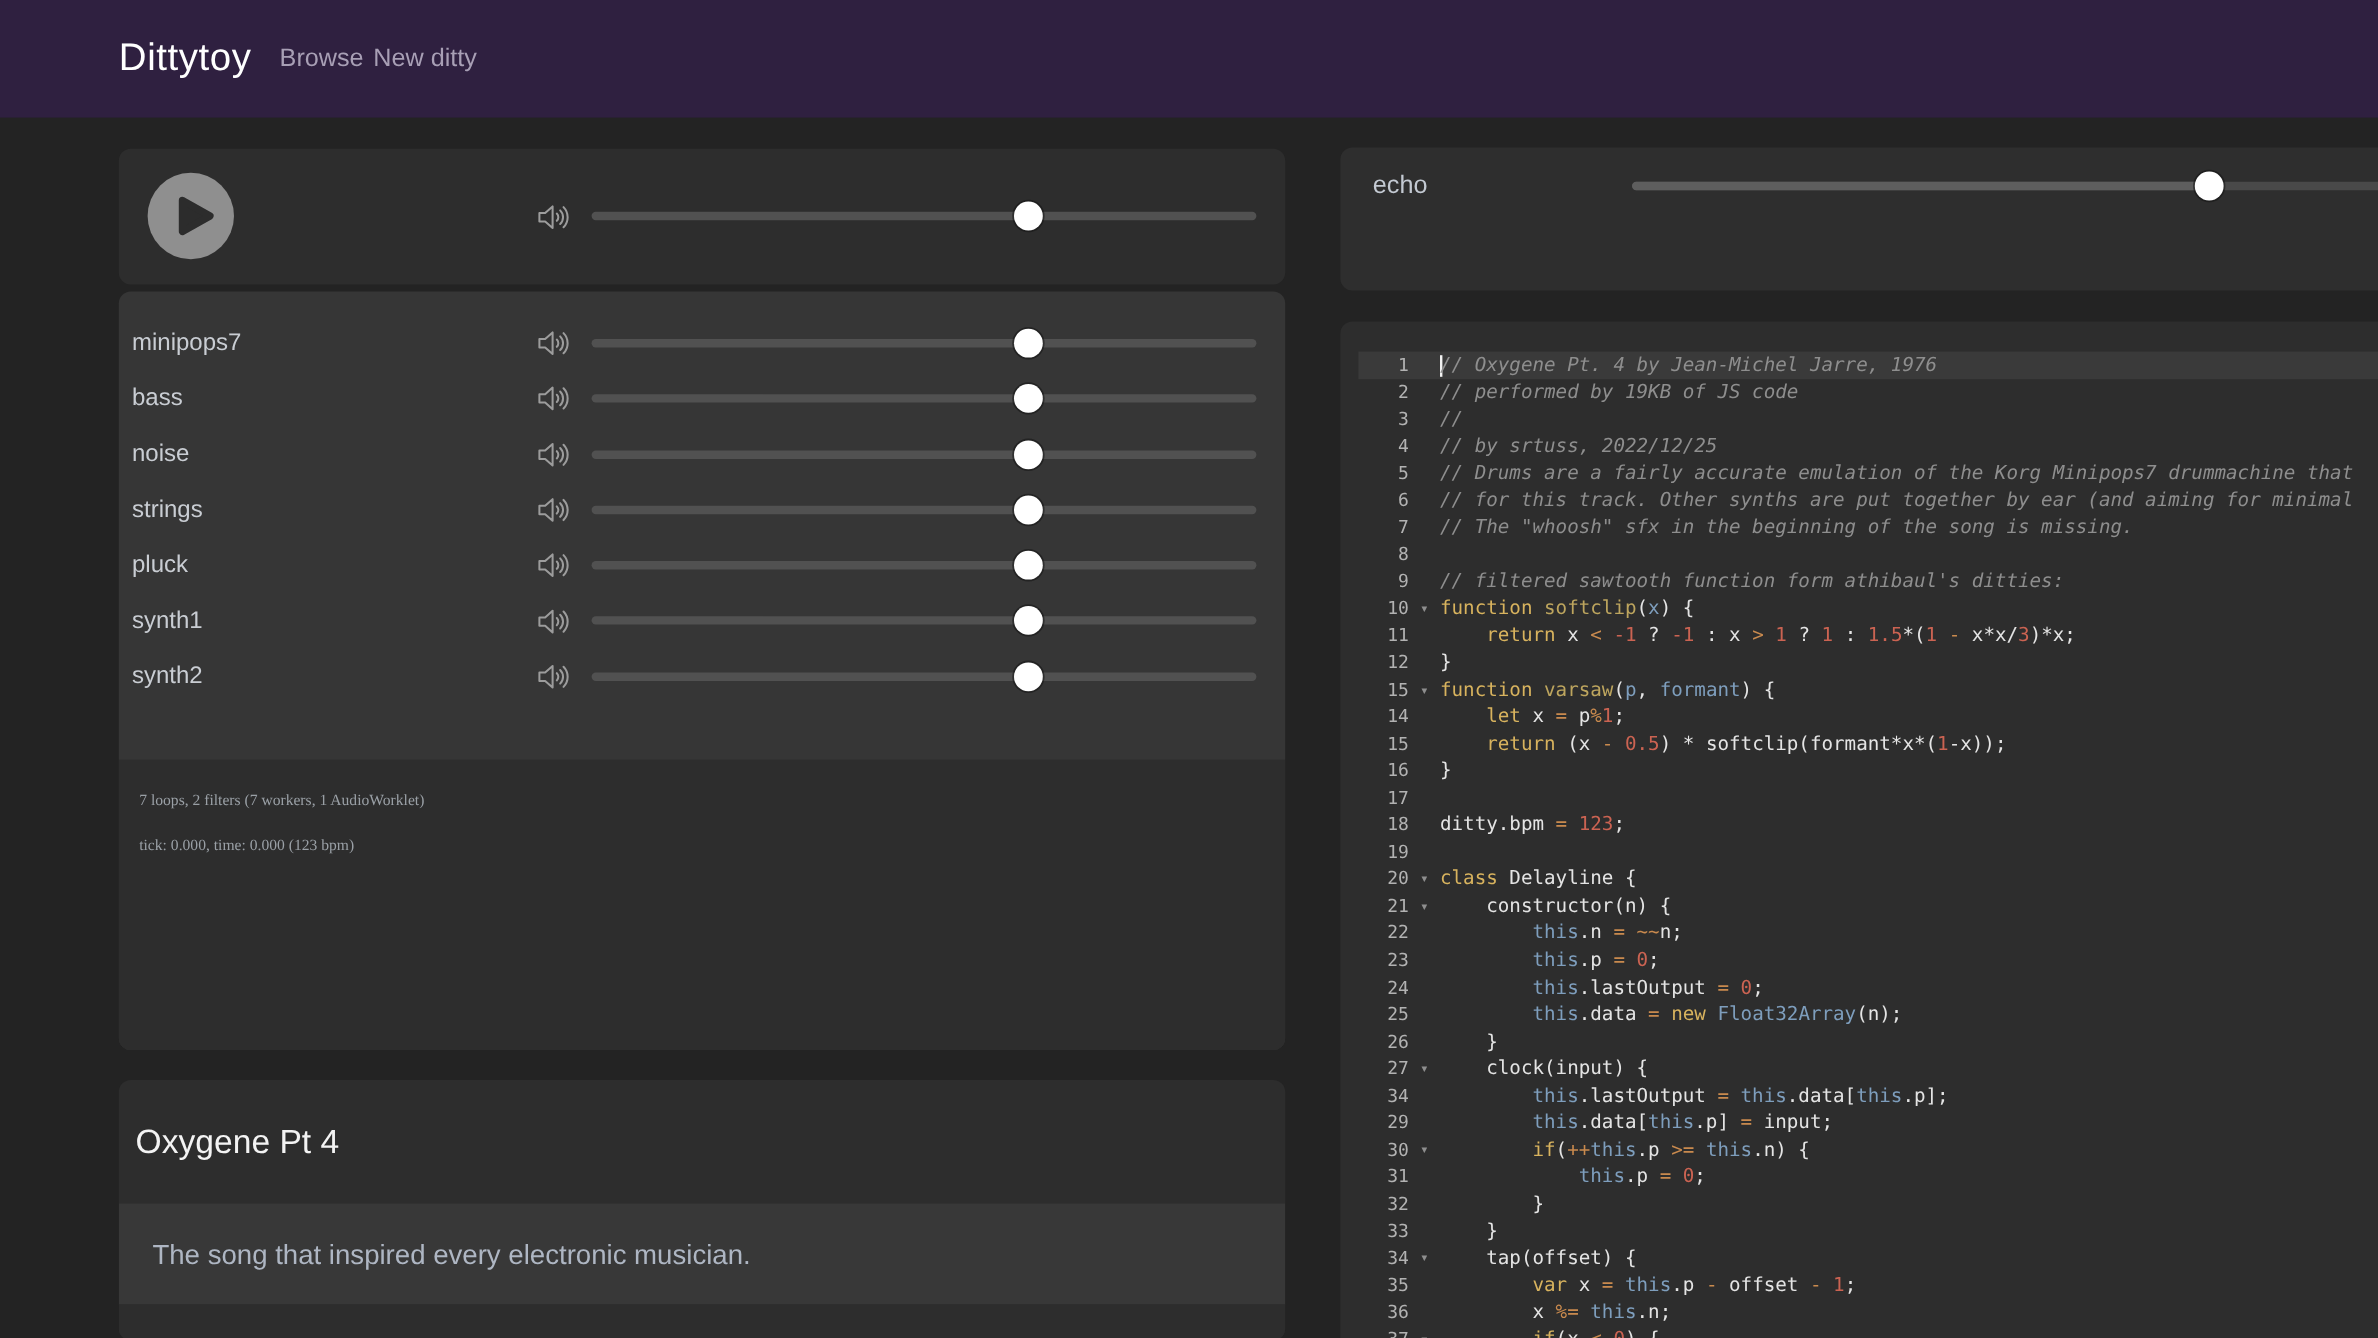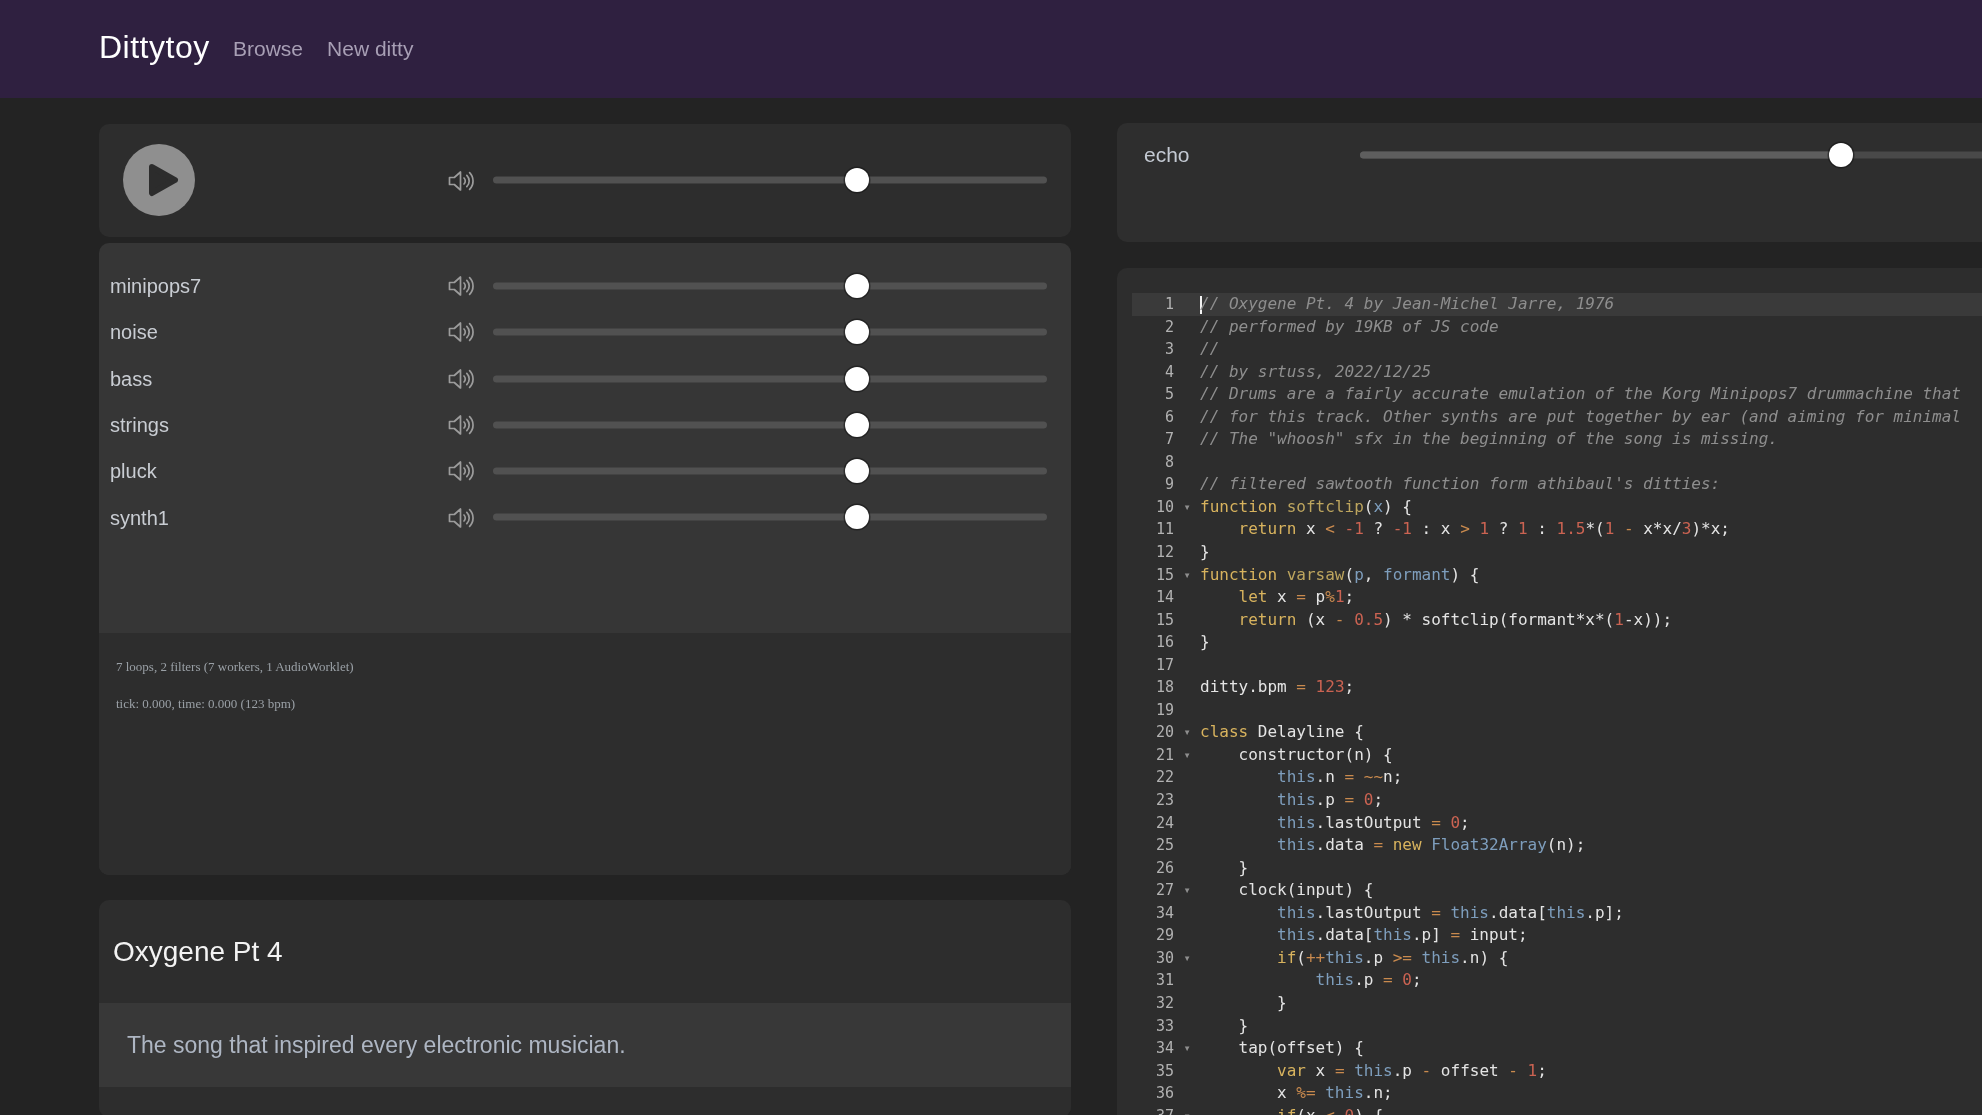--- a/index.html
+++ b/index.html
@@ -5,21 +5,21 @@
   html,body{margin:0;padding:0;}
   body{
     width:1982px;height:1115px;position:relative;overflow:hidden;
     background:#232323;
     font-family:"Liberation Sans", sans-serif;
   }
   
   .header{position:absolute;left:0;top:0;width:1982px;height:98px;background:#2f2040;}
   .logo{position:absolute;left:99px;top:49px;transform:translateY(-54%);
     font-size:32px;color:#ffffff;letter-spacing:.5px;cursor:pointer;}
-  .nav{position:absolute;left:233px;top:49px;transform:translateY(-50%);display:flex;gap:24px;}
+  .nav{position:absolute;left:233px;top:49px;transform:translateY(-50%);display:flex;gap:8px;}
   .nav a{font-size:21px;color:#a89fb5;text-decoration:none;cursor:pointer;}
   
   .card{position:absolute;border-radius:10px;overflow:hidden;}
   
   #player-card{left:99px;top:124px;width:972px;height:113px;background:#2d2d2d;}
   .play-btn{position:absolute;left:24px;top:20px;width:72px;height:72px;border-radius:50%;
     background:#8f8f8f;cursor:pointer;}
   .play-btn svg{position:absolute;left:0;top:0;}
   
   .slider{position:absolute;height:24px;cursor:pointer;}
@@ -117,50 +117,50 @@
       <path d="M19.8 7.3 a8 8 0 0 1 0 11.4"></path>
       <path d="M22.6 4.6 a12 12 0 0 1 0 16.8"></path>
     </svg>
   </span>
         <div class="slider" style="left:394px;top:11px;width:554px;">
           <div class="track"></div>
           <div class="thumb" style="left:65.7%"></div>
         </div>
       </div>
       <div class="trow">
+        <span class="tname">bass</span>
+        <span class="vol-icon">
+    <svg width="30" height="26" viewBox="0 0 30 26" fill="none" stroke="#9c9c9c" stroke-width="1.7" stroke-linejoin="round" stroke-linecap="round">
+      <path d="M2.5 9.5 h4.8 L13.5 4 v18 L7.3 16.5 H2.5 z"></path>
+      <path d="M17 10 a4.2 4.2 0 0 1 0 6"></path>
+      <path d="M19.8 7.3 a8 8 0 0 1 0 11.4"></path>
+      <path d="M22.6 4.6 a12 12 0 0 1 0 16.8"></path>
+    </svg>
+  </span>
+        <div class="slider" style="left:394px;top:11px;width:554px;">
+          <div class="track"></div>
+          <div class="thumb" style="left:65.7%"></div>
+        </div>
+      </div>
+      <div class="trow">
         <span class="tname">noise</span>
         <span class="vol-icon">
     <svg width="30" height="26" viewBox="0 0 30 26" fill="none" stroke="#9c9c9c" stroke-width="1.7" stroke-linejoin="round" stroke-linecap="round">
       <path d="M2.5 9.5 h4.8 L13.5 4 v18 L7.3 16.5 H2.5 z"></path>
       <path d="M17 10 a4.2 4.2 0 0 1 0 6"></path>
       <path d="M19.8 7.3 a8 8 0 0 1 0 11.4"></path>
       <path d="M22.6 4.6 a12 12 0 0 1 0 16.8"></path>
     </svg>
   </span>
         <div class="slider" style="left:394px;top:11px;width:554px;">
           <div class="track"></div>
           <div class="thumb" style="left:65.7%"></div>
         </div>
       </div>
       <div class="trow">
-        <span class="tname">bass</span>
-        <span class="vol-icon">
-    <svg width="30" height="26" viewBox="0 0 30 26" fill="none" stroke="#9c9c9c" stroke-width="1.7" stroke-linejoin="round" stroke-linecap="round">
-      <path d="M2.5 9.5 h4.8 L13.5 4 v18 L7.3 16.5 H2.5 z"></path>
-      <path d="M17 10 a4.2 4.2 0 0 1 0 6"></path>
-      <path d="M19.8 7.3 a8 8 0 0 1 0 11.4"></path>
-      <path d="M22.6 4.6 a12 12 0 0 1 0 16.8"></path>
-    </svg>
-  </span>
-        <div class="slider" style="left:394px;top:11px;width:554px;">
-          <div class="track"></div>
-          <div class="thumb" style="left:65.7%"></div>
-        </div>
-      </div>
-      <div class="trow">
         <span class="tname">strings</span>
         <span class="vol-icon">
     <svg width="30" height="26" viewBox="0 0 30 26" fill="none" stroke="#9c9c9c" stroke-width="1.7" stroke-linejoin="round" stroke-linecap="round">
       <path d="M2.5 9.5 h4.8 L13.5 4 v18 L7.3 16.5 H2.5 z"></path>
       <path d="M17 10 a4.2 4.2 0 0 1 0 6"></path>
       <path d="M19.8 7.3 a8 8 0 0 1 0 11.4"></path>
       <path d="M22.6 4.6 a12 12 0 0 1 0 16.8"></path>
     </svg>
   </span>
         <div class="slider" style="left:394px;top:11px;width:554px;">
@@ -178,20 +178,35 @@
       <path d="M22.6 4.6 a12 12 0 0 1 0 16.8"></path>
     </svg>
   </span>
         <div class="slider" style="left:394px;top:11px;width:554px;">
           <div class="track"></div>
           <div class="thumb" style="left:65.7%"></div>
         </div>
       </div>
       <div class="trow">
         <span class="tname">synth1</span>
+        <span class="vol-icon">
+    <svg width="30" height="26" viewBox="0 0 30 26" fill="none" stroke="#9c9c9c" stroke-width="1.7" stroke-linejoin="round" stroke-linecap="round">
+      <path d="M2.5 9.5 h4.8 L13.5 4 v18 L7.3 16.5 H2.5 z"></path>
+      <path d="M17 10 a4.2 4.2 0 0 1 0 6"></path>
+      <path d="M19.8 7.3 a8 8 0 0 1 0 11.4"></path>
+      <path d="M22.6 4.6 a12 12 0 0 1 0 16.8"></path>
+    </svg>
+  </span>
+        <div class="slider" style="left:394px;top:11px;width:554px;">
+          <div class="track"></div>
+          <div class="thumb" style="left:65.7%"></div>
+        </div>
+      </div>
+      <div class="trow">
+        <span class="tname">synth2</span>
         <span class="vol-icon">
     <svg width="30" height="26" viewBox="0 0 30 26" fill="none" stroke="#9c9c9c" stroke-width="1.7" stroke-linejoin="round" stroke-linecap="round">
       <path d="M2.5 9.5 h4.8 L13.5 4 v18 L7.3 16.5 H2.5 z"></path>
       <path d="M17 10 a4.2 4.2 0 0 1 0 6"></path>
       <path d="M19.8 7.3 a8 8 0 0 1 0 11.4"></path>
       <path d="M22.6 4.6 a12 12 0 0 1 0 16.8"></path>
     </svg>
   </span>
         <div class="slider" style="left:394px;top:11px;width:554px;">
           <div class="track"></div>

